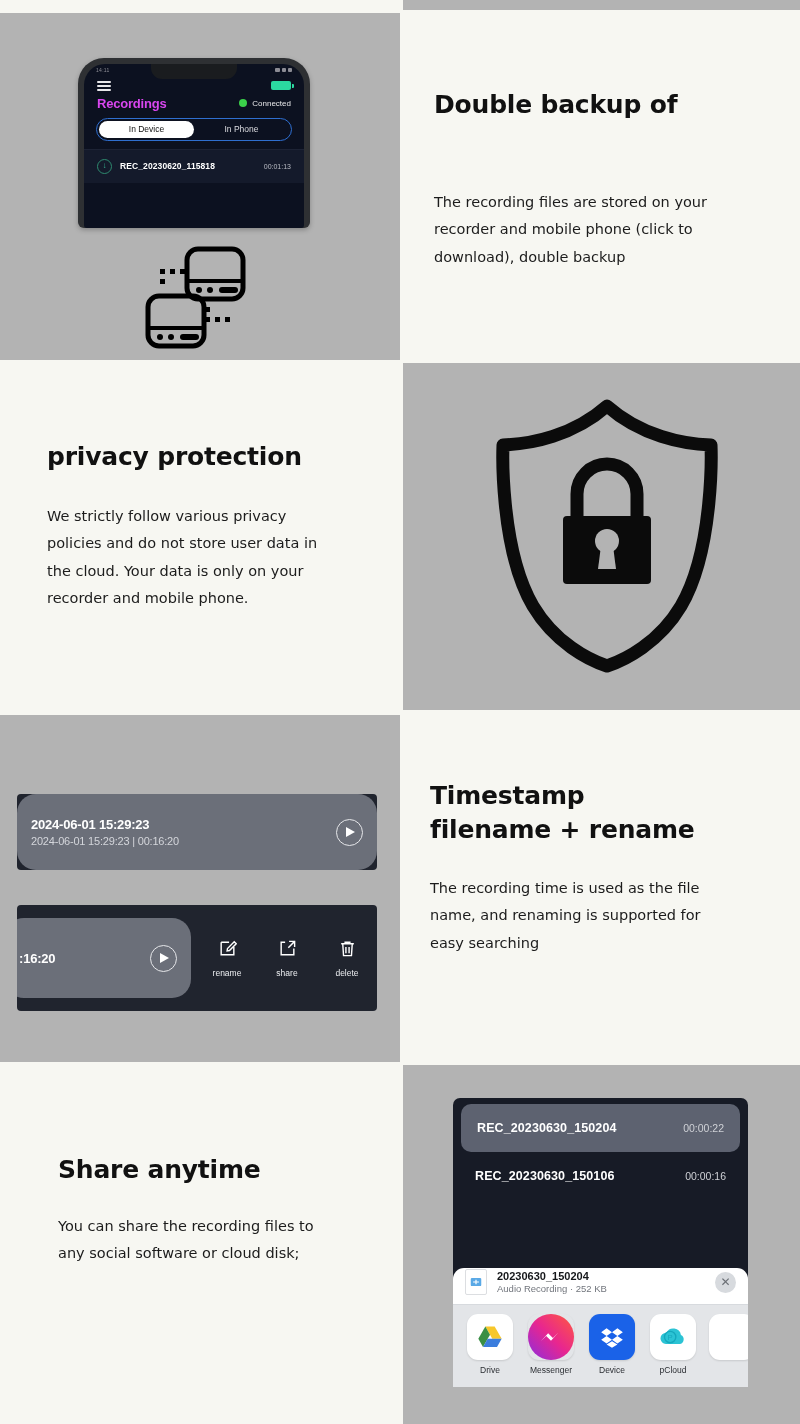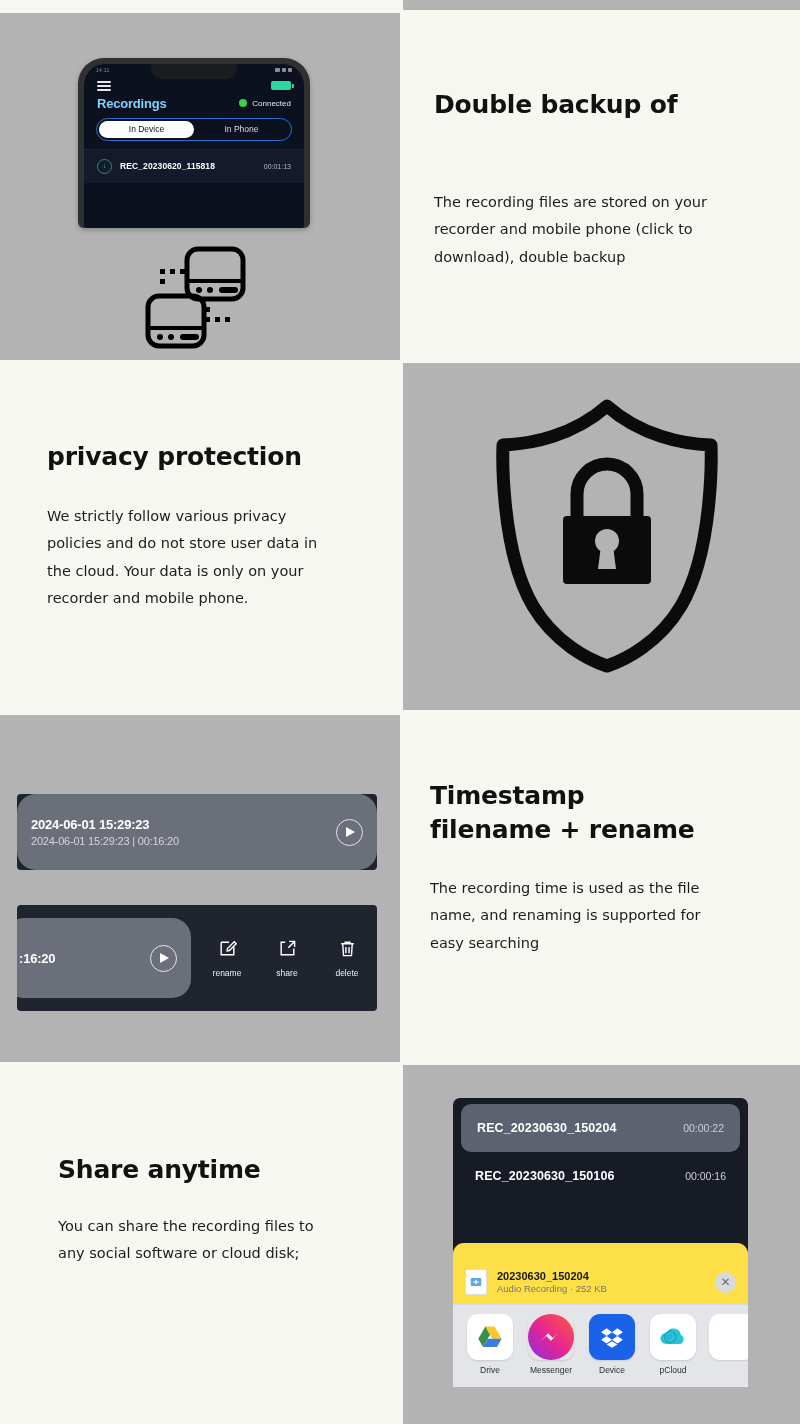--- a/index.html
+++ b/index.html
@@ -71,21 +71,21 @@
     background: #2bd9a0; position: relative;
   }
   .battery::after {
     content: ""; position: absolute; right: -2.5px; top: 2.5px;
     width: 2px; height: 4px; background: #2bd9a0; border-radius: 0 1px 1px 0;
   }
   .rec-head {
     display: flex; align-items: center; justify-content: space-between;
     padding: 5px 13px 0 13px;
   }
-  .rec-title { color: #7dd3fc; font-size: 13px; font-weight: 700; letter-spacing: -.2px; }
+  .rec-title { color: #d946ef; font-size: 13px; font-weight: 700; letter-spacing: -.2px; }
   .conn { display: flex; align-items: center; gap: 5px; padding-left: 16px; }
   .conn-dot { width: 8px; height: 8px; border-radius: 50%; background: #3bd14a; }
   .conn-label { color: #e6e6e8; font-size: 8px; }
   .seg {
     margin: 7px 12px 0 12px; height: 23px;
     border: 1.6px solid #2f6fd0; border-radius: 12px;
     display: flex; align-items: center; padding: 2px;
   }
   .seg-item {
     flex: 1; height: 100%; display: flex; align-items: center; justify-content: center;
@@ -154,23 +154,23 @@
   .sheet-rec {
     display: flex; align-items: center; justify-content: space-between;
     padding: 0 22px; height: 48px;
     color: #fff;
   }
   .sheet-rec.sel { background: #5d6270; border-radius: 10px; margin: 6px 8px 0 8px; padding: 0 16px; }
   .sheet-rec .nm { font-size: 12.5px; font-weight: 700; letter-spacing: .1px; }
   .sheet-rec .du { font-size: 10.5px; color: #cfd1d6; }
   .sheet {
     position: absolute; left: 0; right: 0; bottom: 0;
-    background: #fde047;
+    background: #ffffff;
     border-radius: 11px 11px 0 0;
-    padding: 26px 0 0 0;
+    padding: 1px 0 0 0;
   }
   .file-row { display: flex; align-items: center; padding: 0 12px 9px 12px; }
   .file-ic {
     width: 22px; height: 26px; background: #fff; border-radius: 2px;
     border: 1px solid #dcdee1; flex: none;
     display: flex; align-items: center; justify-content: center;
     margin-right: 10px;
   }
   .file-meta { flex: 1; min-width: 0; }
   .file-name { font-size: 11px; font-weight: 700; color: #15171a; }

